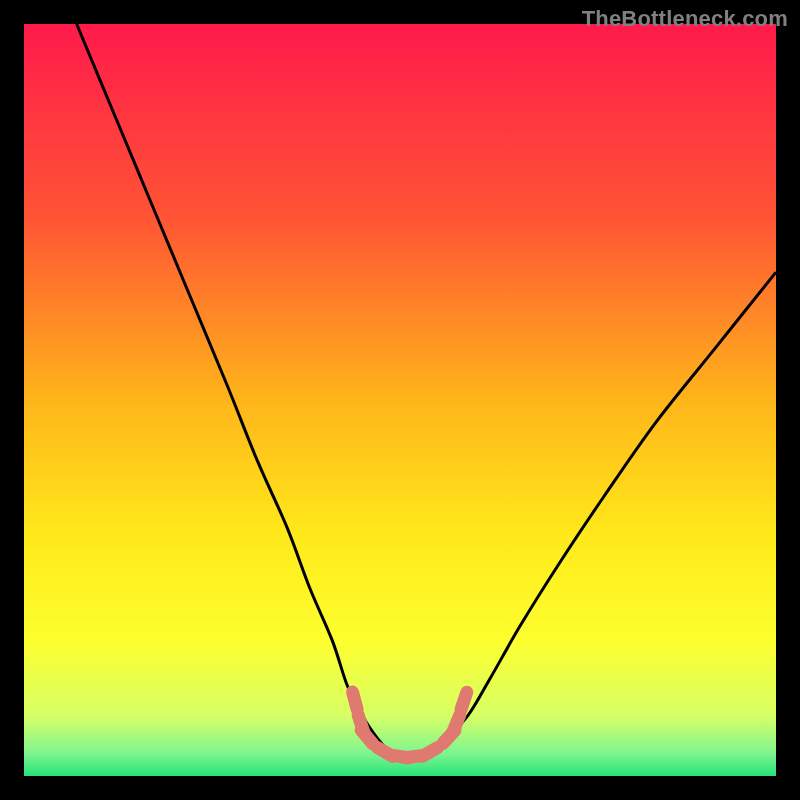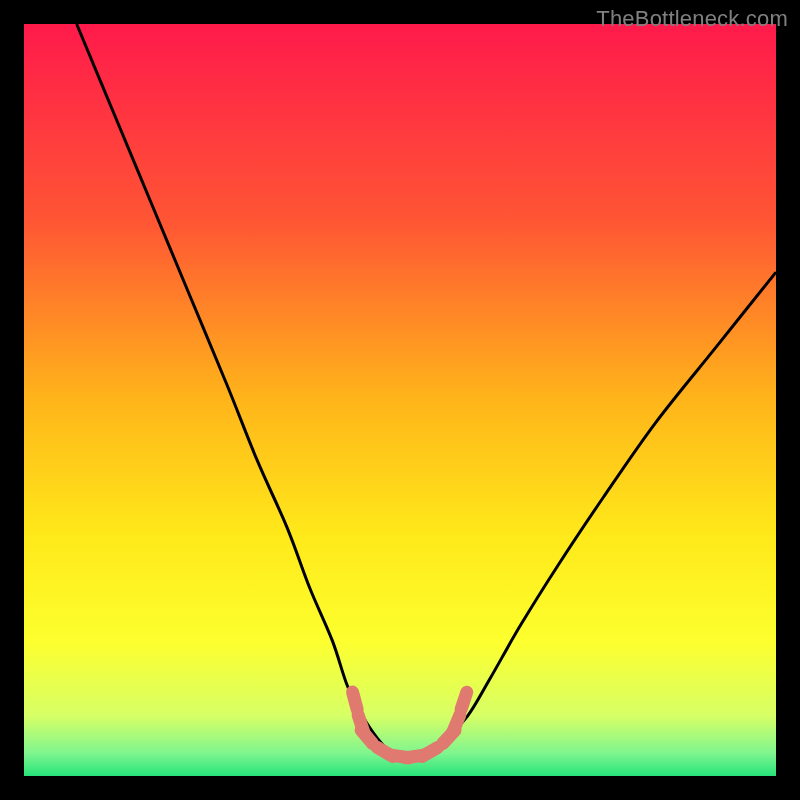--- a/index.html
+++ b/index.html
@@ -24,21 +24,21 @@
     top: 0;
     width: 752px;
     height: 752px;
   }
   .watermark {
     position: absolute;
     top: 6px;
     right: 12px;
     font-family: Arial, Helvetica, sans-serif;
     font-size: 22px;
-    font-weight: 400;
+    font-weight: 700;
     color: #808080;
     letter-spacing: 0.2px;
   }
 </style>
 </head>
 <body>
 
 <div class="frame">
   <svg class="plot" viewBox="0 0 752 752" preserveAspectRatio="none">
     <defs>

